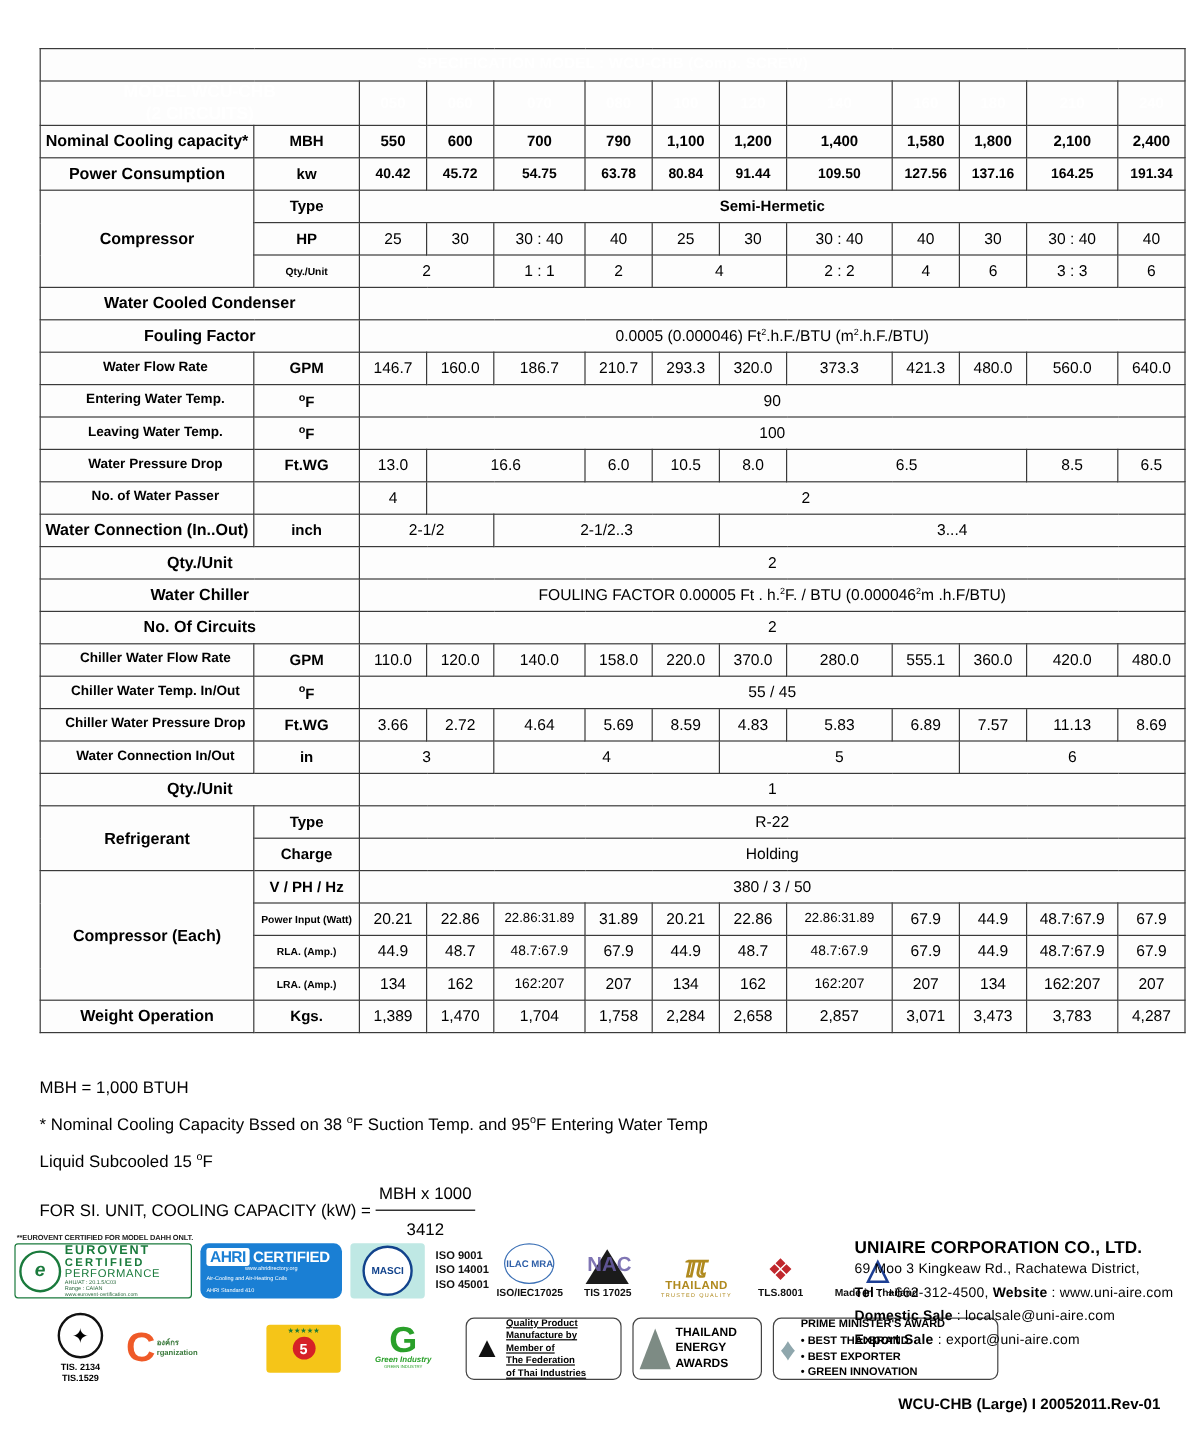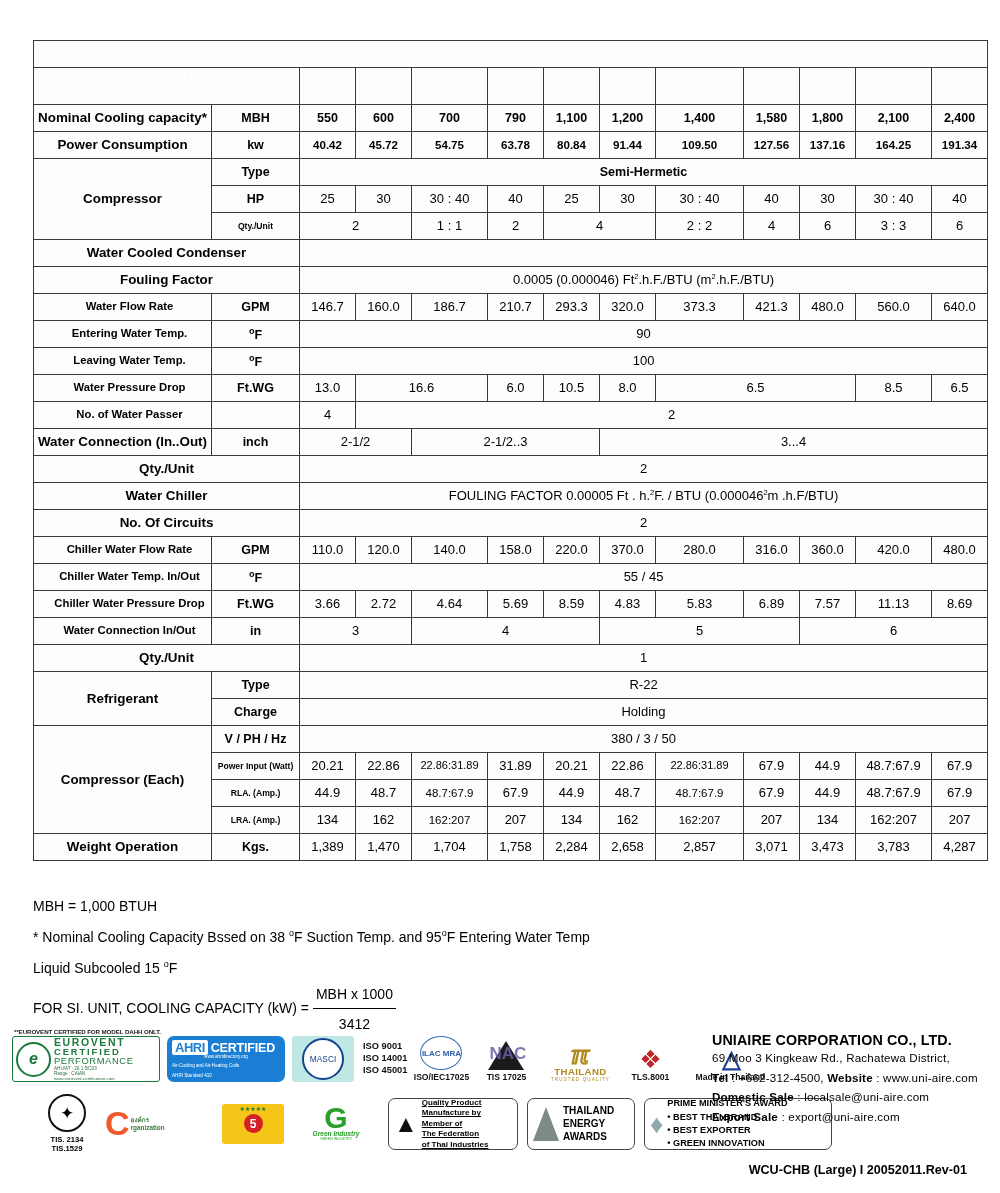--- a/index.html
+++ b/index.html
@@ -90,21 +90,21 @@
   .ahri .url{font-size:4.6px;text-align:center;margin-top:-1px;}
   .ahri .sub{font-size:4.6px;line-height:1.4;margin-top:4px;}
 
   .masci{
     width:62px;height:46px;background:#bfe8e4;border-radius:3px;
     display:flex;align-items:center;justify-content:center;position:relative;
   }
   .masci .globe{
     width:38px;height:38px;border-radius:50%;background:#fff;
     border:2.4px solid #12438c;display:flex;align-items:center;justify-content:center;
-    font-size:8.4px;font-weight:normal;color:#12438c;text-align:right;
+    font-size:8.4px;font-weight:bold;color:#12438c;text-align:right;
   }
   .iso-list{font-size:9.3px;font-weight:bold;line-height:1.28;color:#111;margin-left:2px;}
 
   .ilac{
     width:54px;height:46px;display:flex;flex-direction:column;
     align-items:center;justify-content:flex-end;
   }
   .ilac .mark{
     width:40px;height:33px;border-radius:50%;border:1.7px solid #3a6fb5;
     color:#2e5fa8;font-size:8px;font-weight:bold;display:flex;
@@ -383,21 +383,21 @@
       <tr>
         <td class="lbl ind">Chiller Water Flow Rate</td>
         <td class="unit">GPM</td>
         <td class="val reg">110.0</td>
         <td class="val reg">120.0</td>
         <td class="val reg">140.0</td>
         <td class="val reg">158.0</td>
         <td class="val reg">220.0</td>
         <td class="val reg">370.0</td>
         <td class="val reg">280.0</td>
-        <td class="val reg">316.0</td>
+        <td class="val reg">555.1</td>
         <td class="val reg">360.0</td>
         <td class="val reg">420.0</td>
         <td class="val reg">480.0</td>
       </tr>
 
       <tr>
         <td class="lbl ind">Chiller Water Temp. In/Out</td>
         <td class="unit"><span class="deg">o</span><span>F</span></td>
         <td class="val reg" colspan="11">55 / 45</td>
       </tr>

